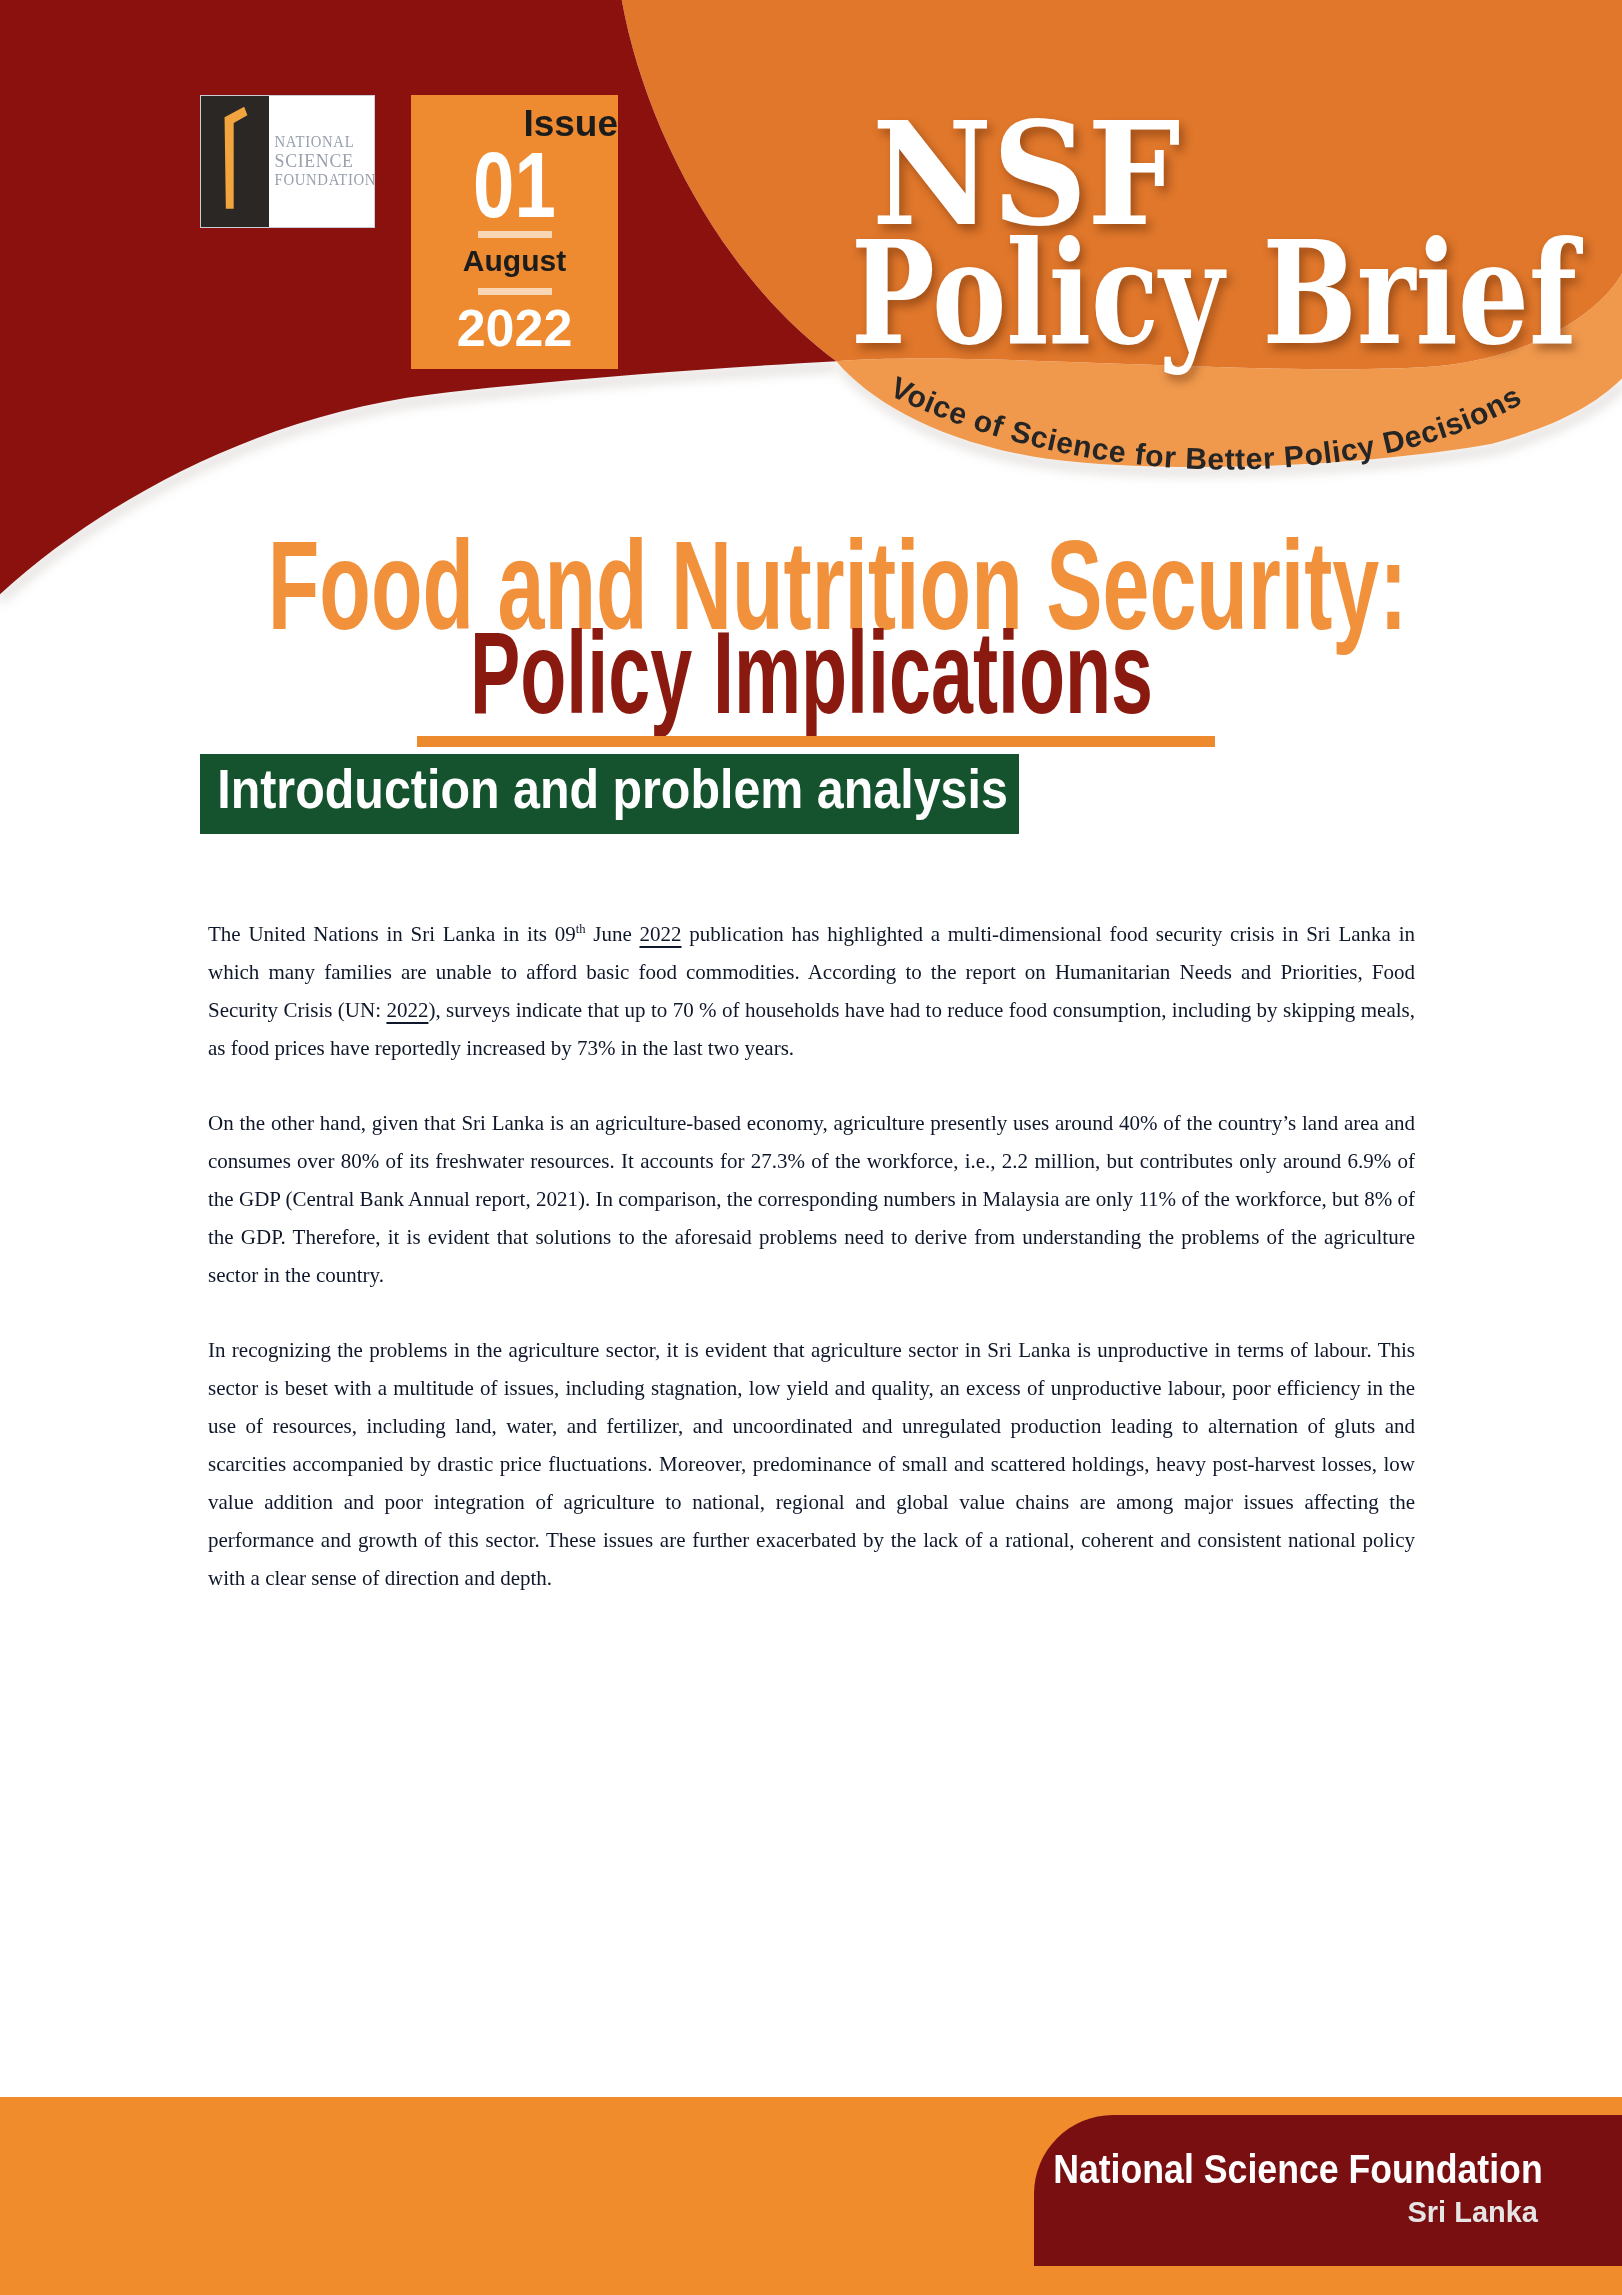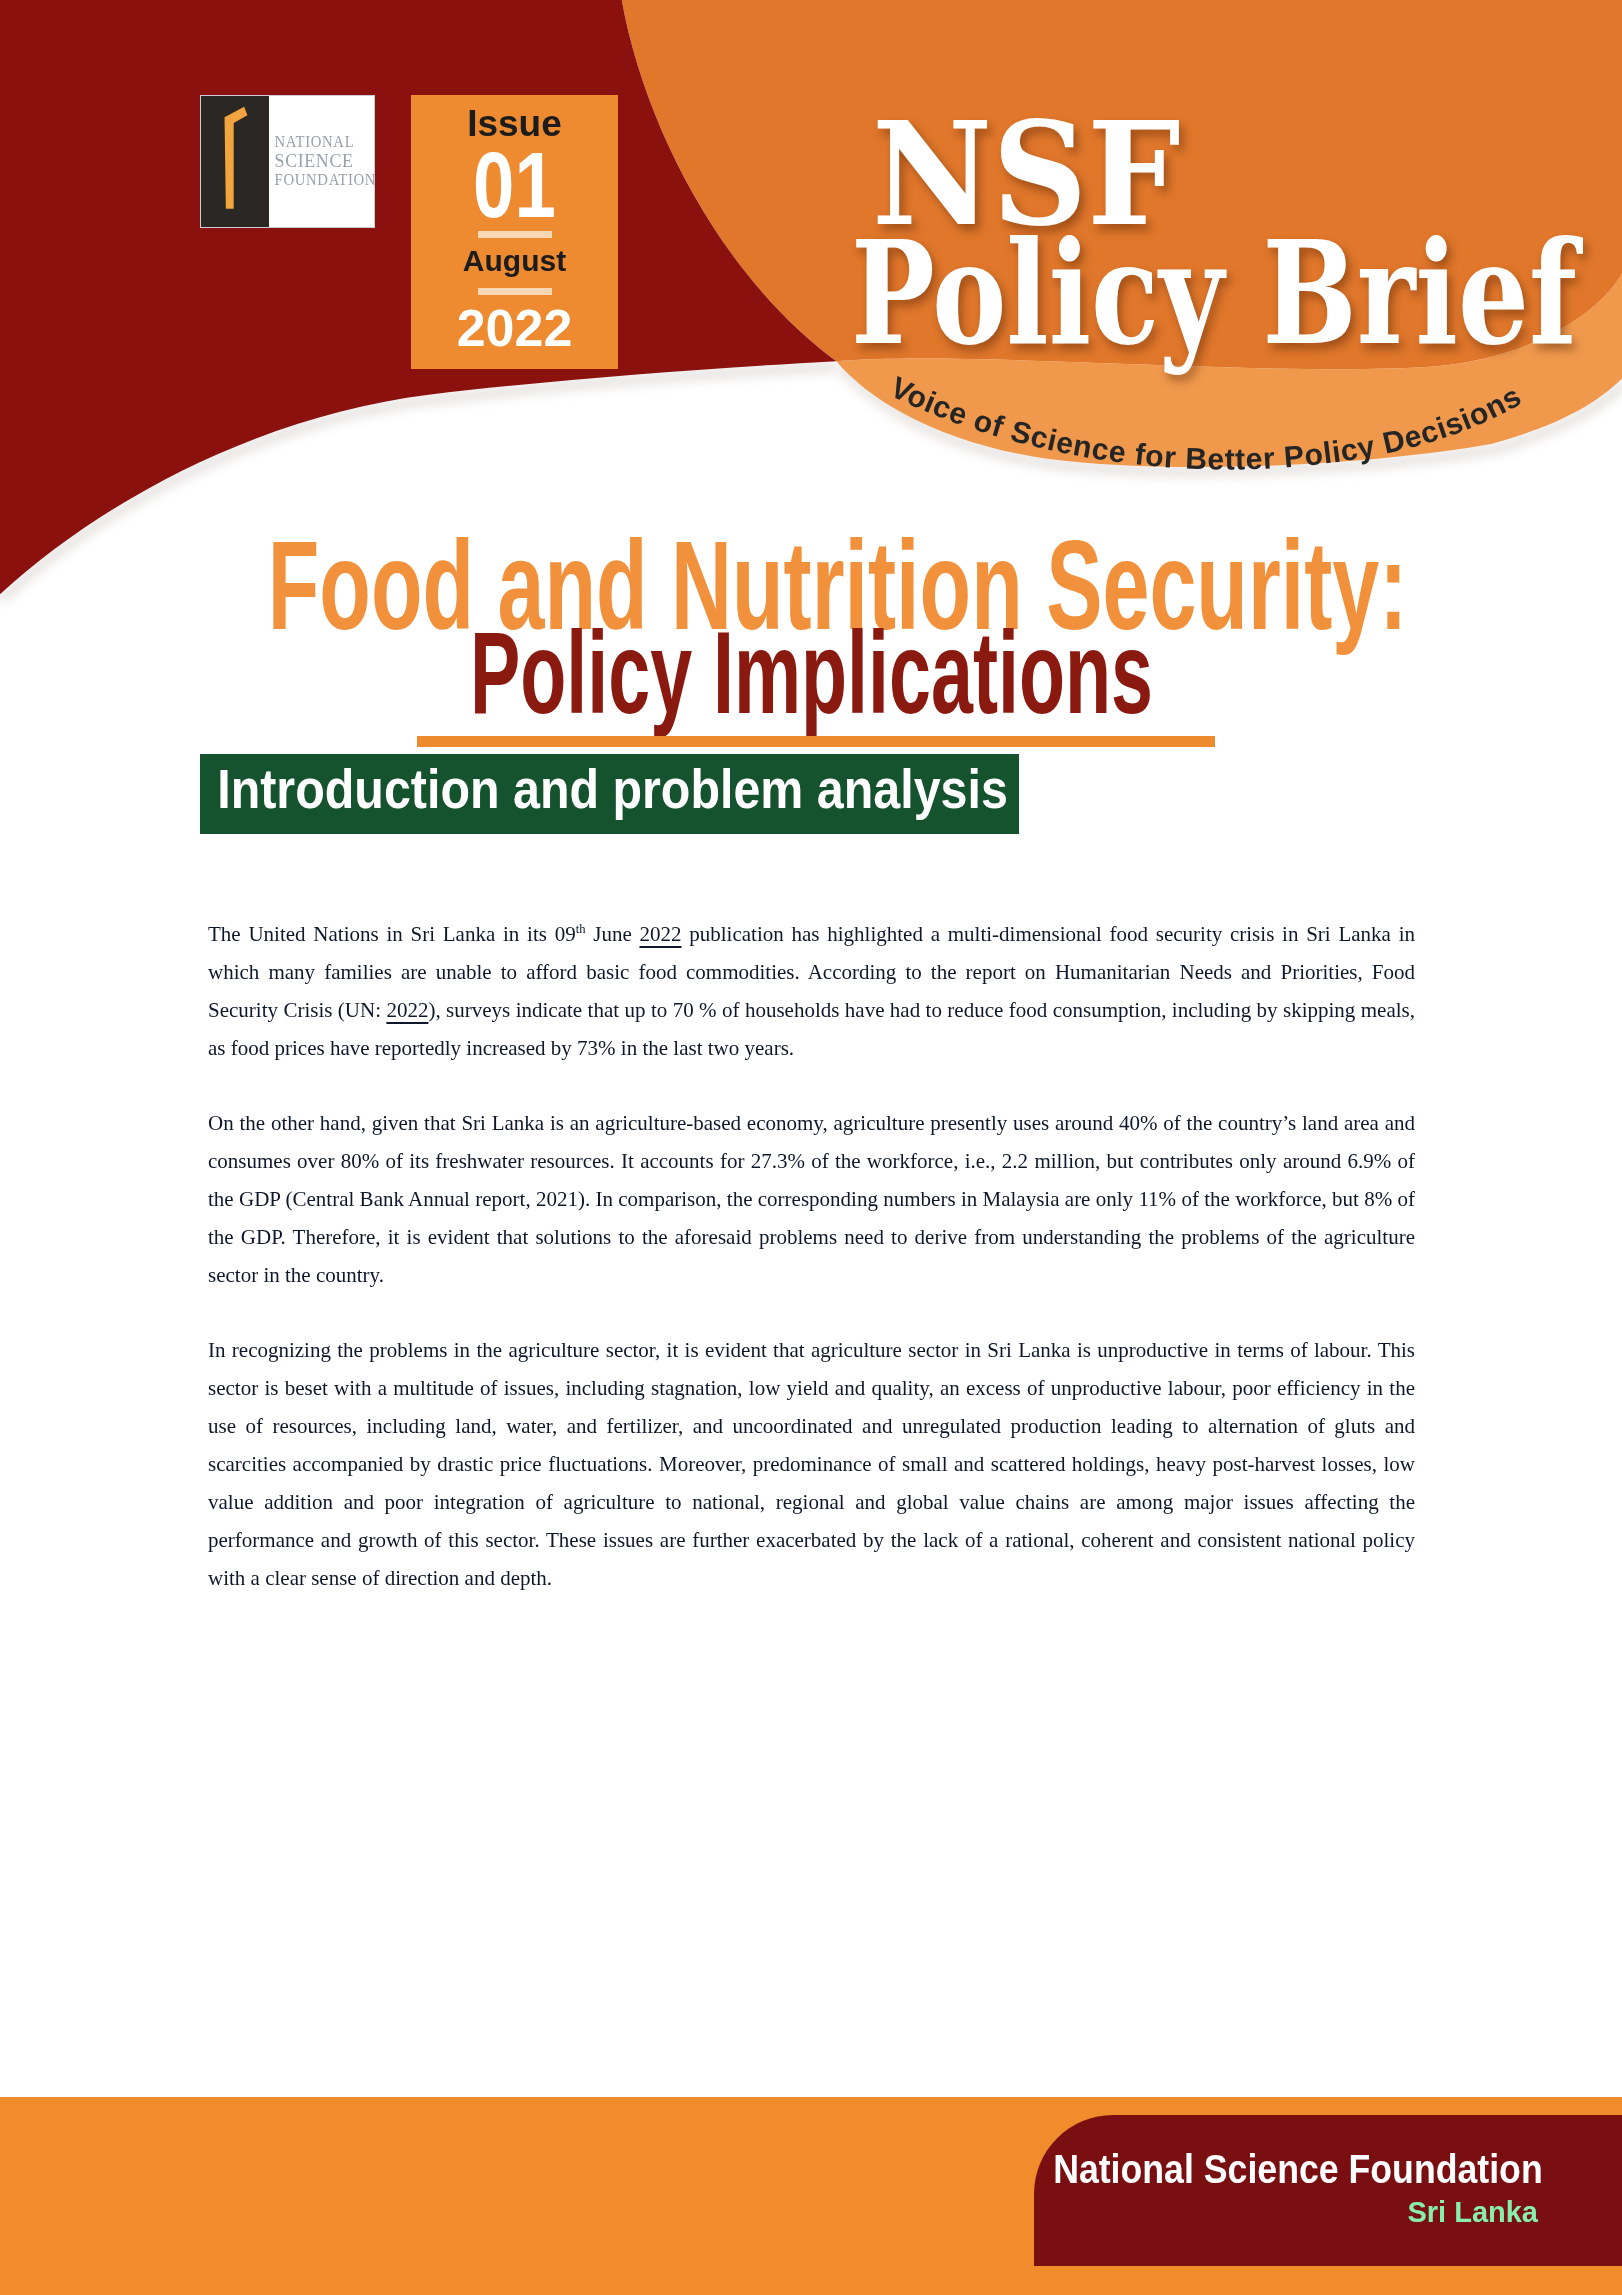--- a/index.html
+++ b/index.html
@@ -19,21 +19,21 @@
             border:0.7px solid #c8cdd8;display:flex;}
   #nsf-logo .dark{width:68px;height:100%;background:#2a2724;position:relative;}
   #nsf-logo .words{flex:1;display:flex;flex-direction:column;justify-content:center;
                    padding-left:5.9px;color:#99a1ad;font-family:"Liberation Serif", serif;
                    letter-spacing:0.7px;transform:scaleX(.94);transform-origin:left center;line-height:1.08;}
   #nsf-logo .w1,#nsf-logo .w3{font-size:15.7px;}
   #nsf-logo .w2{font-size:19px;}
 
   
   #issue-box{left:411px;top:95px;width:207px;height:274px;background:#EE8A30;text-align:center;}
-  #issue-box .lbl{position:absolute;left:0;width:100%;top:7.9px;font-size:37px;font-weight:bold;color:#1c1c1c;}
+  #issue-box .lbl{position:absolute;left:0;width:100%;top:7.9px;font-size:37px;font-weight:bold;color:#1c1c1c;text-align:right;}
   #issue-box .num{position:absolute;left:0;width:100%;top:44px;font-size:93px;font-weight:bold;color:#ffffff;
                   transform:scaleX(.8);line-height:1;}
   #issue-box .bar{position:absolute;left:67px;width:74px;height:7.2px;background:#F9D7B5;}
   #issue-box .bar1{top:136px;}
   #issue-box .bar2{top:193px;}
   #issue-box .mon{position:absolute;left:0;width:100%;top:149px;font-size:30px;font-weight:bold;color:#1c1c1c;}
   #issue-box .yr{position:absolute;left:0;width:100%;top:203px;font-size:52px;font-weight:bold;color:#ffffff;}
 
   
   .doc-title{position:absolute;left:0;width:1623px;text-align:center;font-weight:bold;
@@ -53,21 +53,21 @@
   #article p{margin:0 0 37px 0;}
   #article sup{font-size:60%;line-height:0;vertical-align:super;}
   #article .u{text-decoration:underline;text-decoration-thickness:2px;text-underline-offset:4.6px;}
 
   
   #footer-band{left:0;top:2097px;width:1623px;height:198px;background:#F08C2B;}
   #footer-shape{left:1034px;top:2115px;width:589px;height:151px;background:#7A0F12;
                 border-radius:79px 0 0 0;}
   #footer-org{position:absolute;right:80px;top:31px;color:#ffffff;font-weight:bold;font-size:41px;
               white-space:nowrap;transform:scaleX(.87);transform-origin:right center;}
-  #footer-country{position:absolute;right:85px;top:81px;color:#86efac;font-weight:bold;font-size:29px;text-align:right;}
+  #footer-country{position:absolute;right:85px;top:81px;color:#e5e5e5;font-weight:bold;font-size:29px;text-align:right;}
 </style>
 </head>
 <body>
 
 <svg id="header-svg" viewBox="0 0 2480 1010" xmlns="http://www.w3.org/2000/svg">
   <defs>
     <filter id="soft" x="-20%" y="-20%" width="140%" height="140%">
       <feGaussianBlur stdDeviation="9"></feGaussianBlur>
     </filter>
   </defs>

